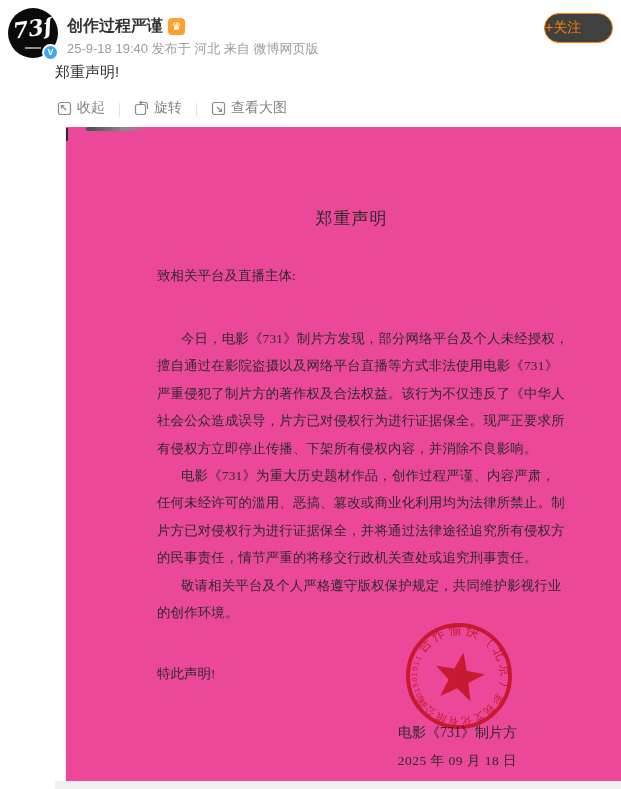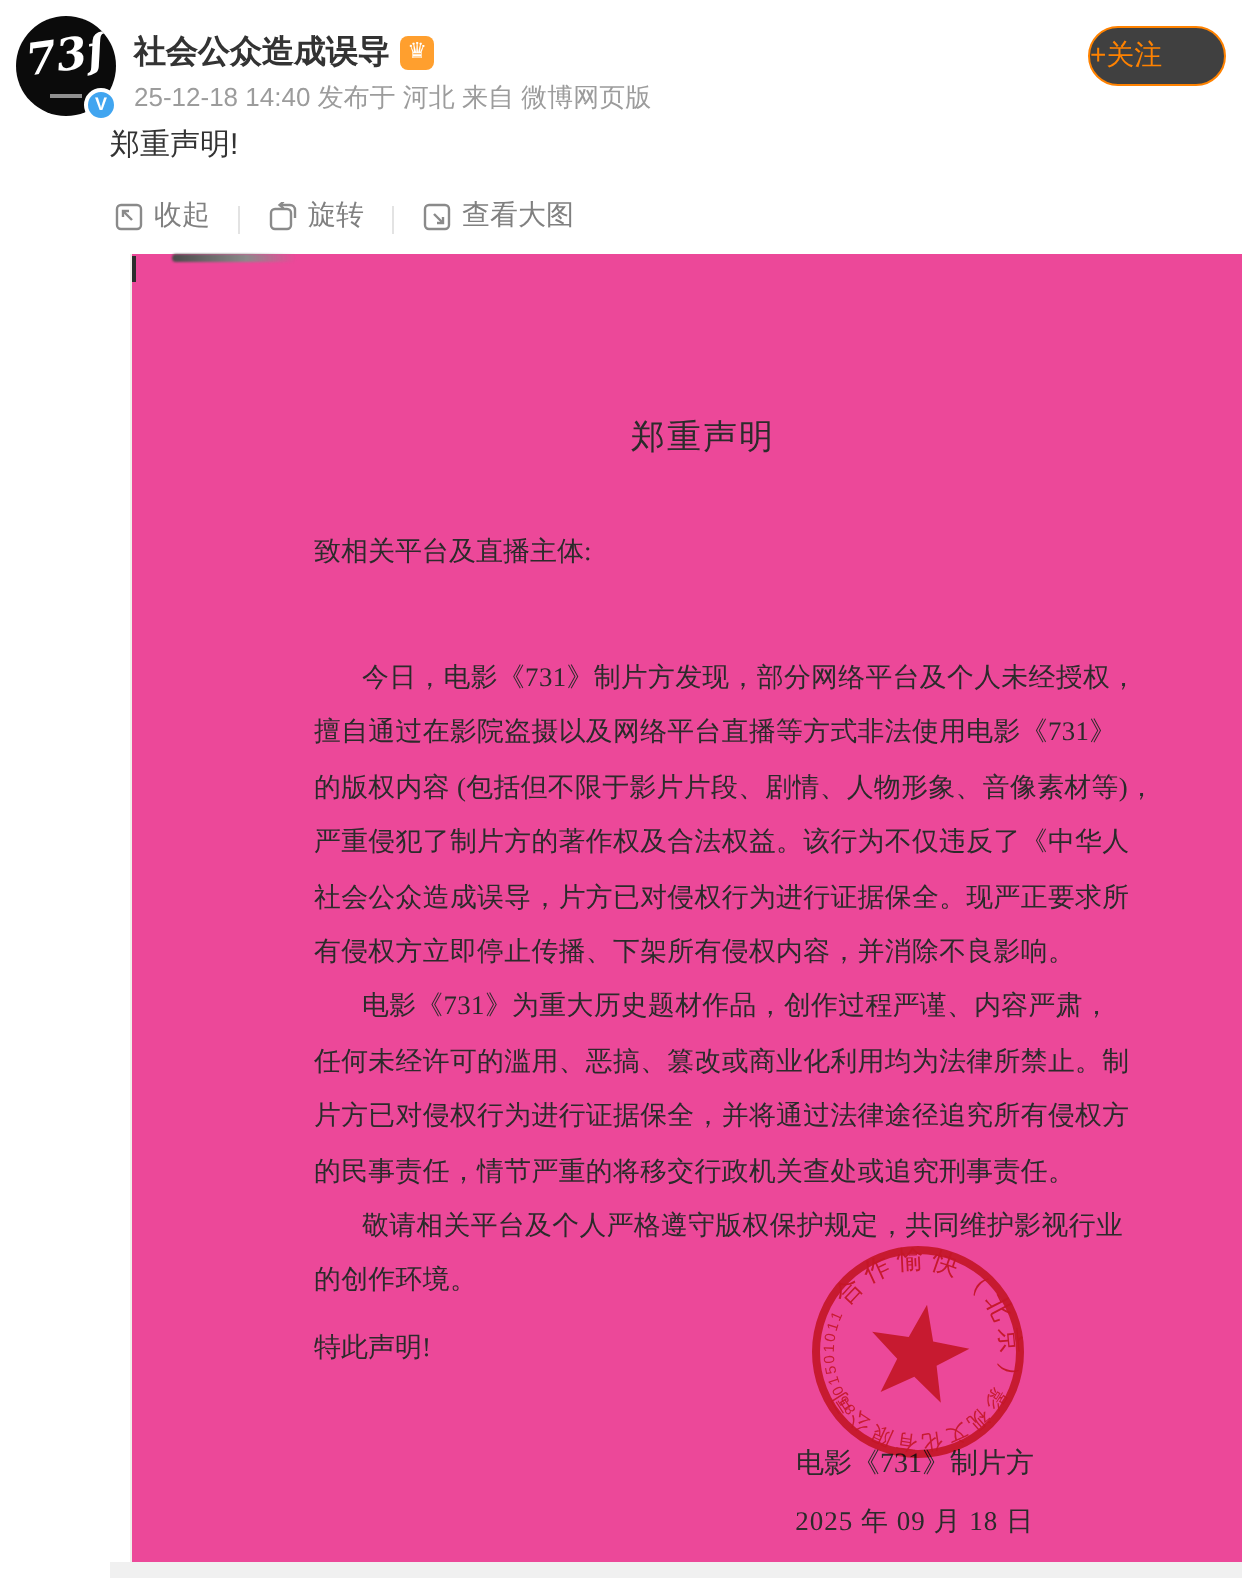--- a/index.html
+++ b/index.html
@@ -74,24 +74,24 @@
 
 <div class="screen">
 
   <div class="header">
     <div class="avatar">
       <div class="avatar-logo">73ſ</div>
       <div class="avatar-sub"></div>
     </div>
     <div class="v-badge">V</div>
     <div class="author-line">
-      <span class="author">社会公众造成误导</span>
+      <span class="author">创作过程严谨</span>
       <span class="vip-badge">♛</span>
     </div>
-    <div class="meta">25-12-18 14:40 发布于 河北 来自 微博网页版</div>
+    <div class="meta">25-9-18 19:40 发布于 河北 来自 微博网页版</div>
     <div class="follow-btn">+关注</div>
   </div>
 
   <div class="post-text">郑重声明!</div>
 
   <div class="img-toolbar">
     <div class="tool-btn">
       <svg width="15" height="15" viewBox="0 0 15 15">
         <rect x="1.5" y="1.5" width="12" height="12" rx="2" fill="none" stroke="#8a8a8a" stroke-width="1.2"></rect>
         <path d="M4.5 7.5 L4.5 4.5 L7.5 4.5" fill="none" stroke="#8a8a8a" stroke-width="1.2"></path>
@@ -122,21 +122,20 @@
   <div class="paper doc">
     <div class="scan-tick"></div>
     <div class="scan-smudge"></div>
 
     <div class="doc-title">郑重声明</div>
     <div class="doc-salutation">致相关平台及直播主体:</div>
 
     <div class="doc-body">
       <div class="doc-line indent">今日，电影《731》制片方发现，部分网络平台及个人未经授权，</div>
       <div class="doc-line">擅自通过在影院盗摄以及网络平台直播等方式非法使用电影《731》</div>
-      <div class="doc-line">的版权内容 (包括但不限于影片片段、剧情、人物形象、音像素材等)，</div>
       <div class="doc-line">严重侵犯了制片方的著作权及合法权益。该行为不仅违反了《中华人</div>
       <div class="doc-line">社会公众造成误导，片方已对侵权行为进行证据保全。现严正要求所</div>
       <div class="doc-line">有侵权方立即停止传播、下架所有侵权内容，并消除不良影响。</div>
       <div class="doc-line indent">电影《731》为重大历史题材作品，创作过程严谨、内容严肃，</div>
       <div class="doc-line">任何未经许可的滥用、恶搞、篡改或商业化利用均为法律所禁止。制</div>
       <div class="doc-line">片方已对侵权行为进行证据保全，并将通过法律途径追究所有侵权方</div>
       <div class="doc-line">的民事责任，情节严重的将移交行政机关查处或追究刑事责任。</div>
       <div class="doc-line indent">敬请相关平台及个人严格遵守版权保护规定，共同维护影视行业</div>
       <div class="doc-line">的创作环境。</div>
     </div>

